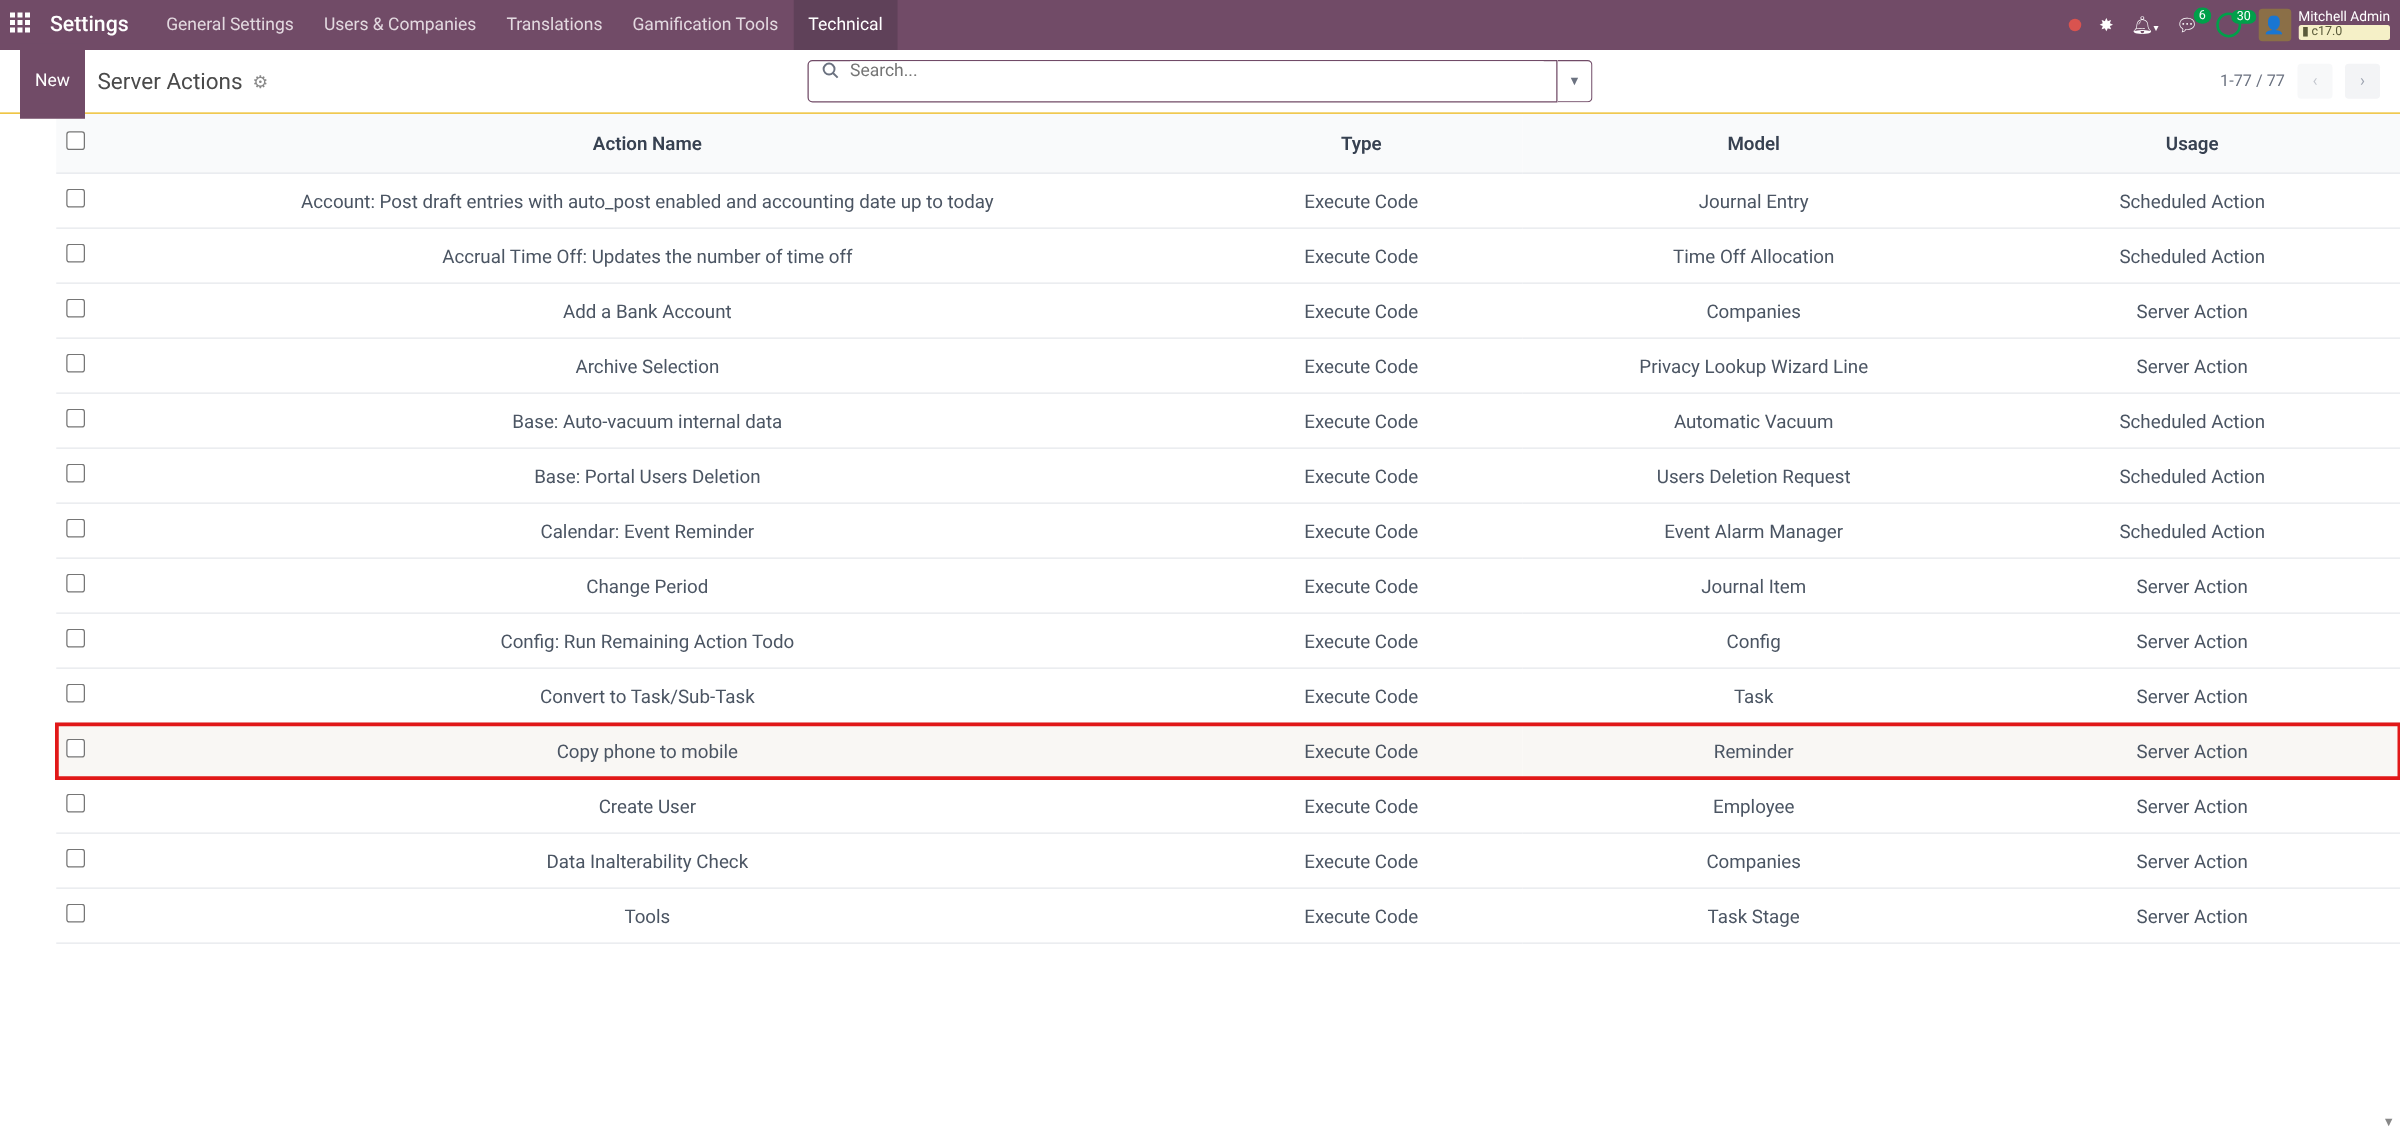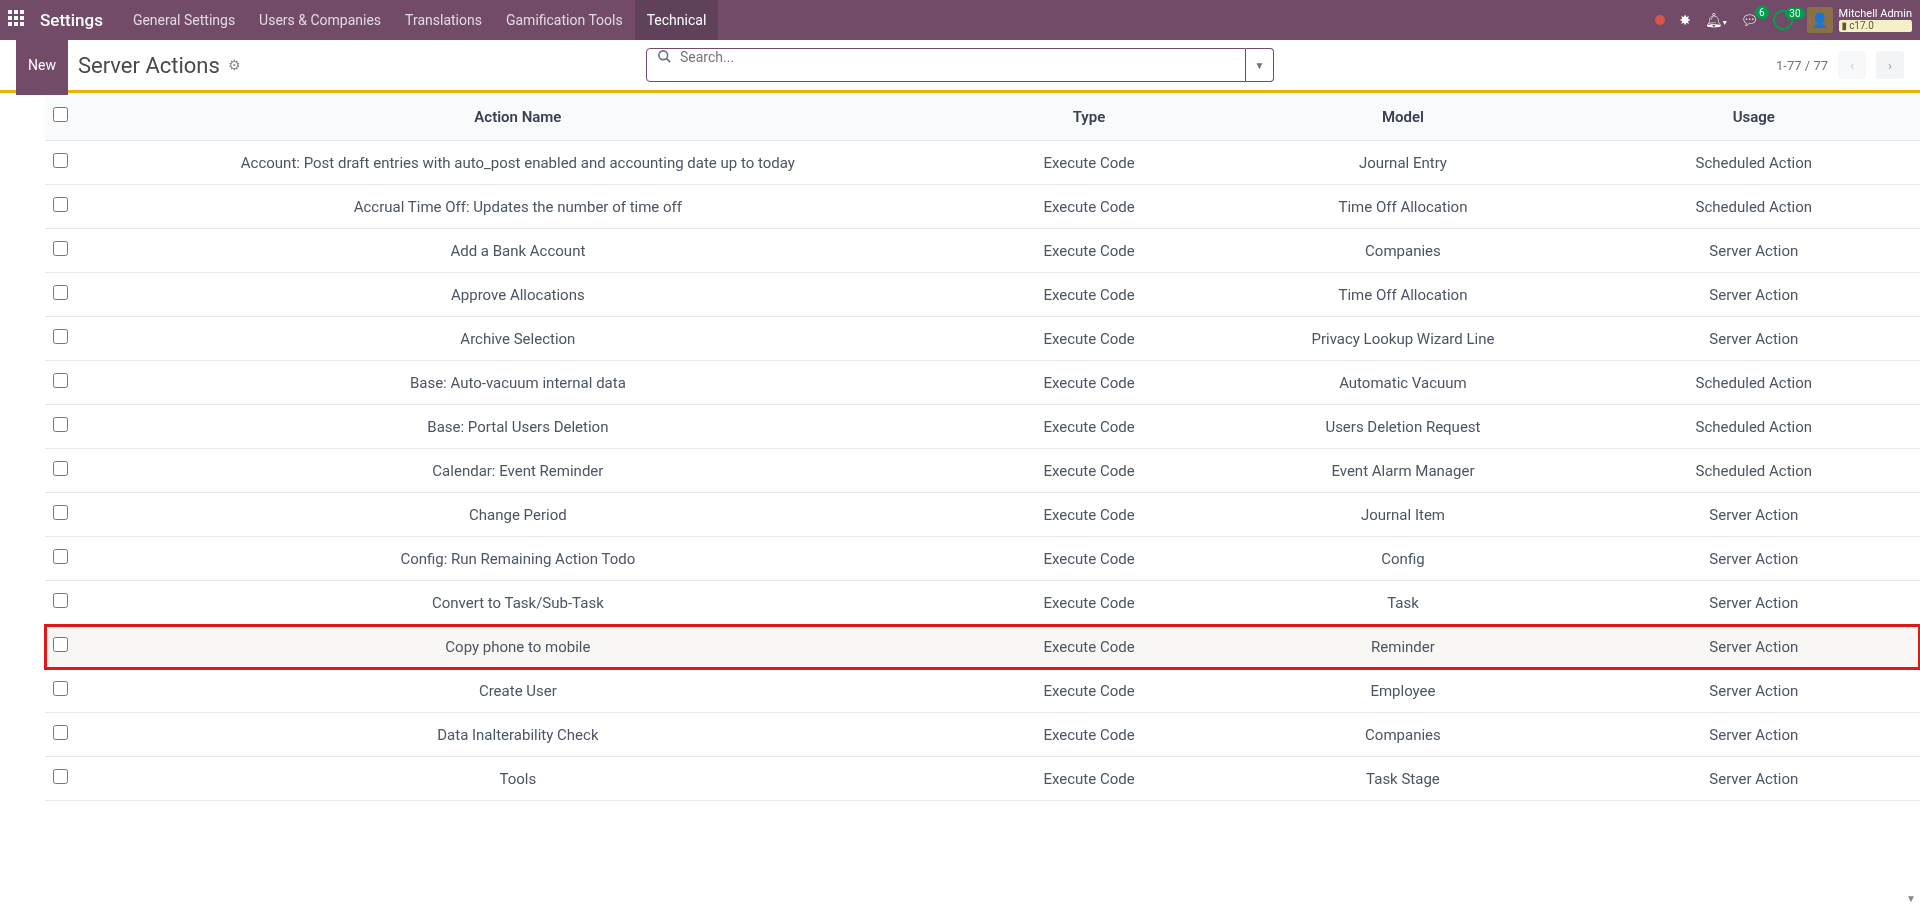--- a/index.html
+++ b/index.html
@@ -19,31 +19,31 @@
 .timer { display:flex; align-items:center; background:transparent; }
 .timer .circ { width:20px; height:20px; border:2px solid #00a04a; border-radius:50%; position:relative; }
 .timer .circ::after { content:"30"; position:absolute; top:-4px; right:-14px; background:#00a04a; color:#fff; font-size:10px; border-radius:8px; padding:0 4px; }
 .avatar { width:26px; height:26px; border-radius:3px; background:#8b6f47; display:flex; align-items:center; justify-content:center; font-size:14px; }
 .userbox { display:flex; align-items:center; gap:6px; }
 .usertxt { display:flex; flex-direction:column; font-size:11px; line-height:12px; }
 .dbbadge { background:#f5f0c7; color:#5a5a3a; padding:0 3px; border-radius:2px; font-size:10px; display:inline-flex; align-items:center; gap:2px; }
 
 .ctrlbar { height:50px; display:flex; align-items:center; padding:0 16px; border-bottom:0; position:relative; }
 .newbtn { background:#714b67; color:#fff; border:none; padding:22px 12px; font-size:14px; cursor:pointer; }
-.crumb { margin-left:10px; font-size:22px; color:#4a4a4a; }
+.crumb { margin-left:10px; font-size:18px; color:#4a4a4a; }
 .gear { margin-left:8px; color:#888; font-size:14px; cursor:pointer; }
 .searchwrap { position:absolute; left:50%; transform:translateX(-50%); display:flex; align-items:stretch; }
 .searchbox { border:1px solid #714b67; border-radius:4px 0 0 4px; display:flex; align-items:flex-start; padding:0 10px; width:600px; height:34px; }
 .searchbox input { border:none; outline:none; flex:1; font-size:14px; margin-left:8px; }
 .searchdd { border:1px solid #714b67; border-left:none; border-radius:0 4px 4px 0; width:28px; display:flex; align-items:center; justify-content:center; cursor:pointer; color:#6b7280; font-size:10px; }
 .pager { margin-left:auto; display:flex; align-items:center; gap:10px; font-size:13px; color:#6b7280; }
 .pgbtn { width:28px; height:28px; border:none; background:#f3f4f6; color:#9ca3af; cursor:pointer; display:flex; align-items:center; justify-content:center; border-radius:3px; }
 .pgbtn.disabled { opacity:.6; }
 
-.tablewrap { height:calc(100% - 90px); overflow-y:auto; border-top:3px solid #eab308;padding-left:45px; }
+.tablewrap { height:calc(100% - 90px); overflow-y:auto; border-top:1px solid #eab308;padding-left:45px; }
 .tablewrap::-webkit-scrollbar { width:14px; }
 .tablewrap::-webkit-scrollbar-track { background:#f1f1f1; }
 .tablewrap::-webkit-scrollbar-thumb { background:#c1c1c1; border-radius:0; }
 table { width:100%; border-collapse:collapse; }
 th { font-weight:600; text-align:center; padding:14px 8px; border-bottom:1px solid #e5e7eb; background:#f9fafb; font-size:15px; color:#374151; }
 th.chkcell,td.chkcell { width:46px; text-align:center; }
 td { padding:12px 8px; border-bottom:1px solid #e5e7eb; text-align:center; font-size:15px; color:#4b5563; }
 tr.hl td { background:#f9f7f4; }
 tr.hl { outline:3px solid #e11818; outline-offset:-2px;margin-left:24px; }
 input[type=checkbox]{ width:15px; height:15px; cursor:pointer; accent-color:#714b67; }
@@ -141,27 +141,20 @@
         </tr>
         <tr>
           <td class="chkcell"><input type="checkbox" style=""></td>
           <td>Add a Bank Account</td>
           <td>Execute Code</td>
           <td>Companies</td>
           <td>Server Action</td>
         </tr>
         <tr>
           <td class="chkcell"><input type="checkbox" style=""></td>
-          <td>Approve Allocations</td>
-          <td>Execute Code</td>
-          <td>Time Off Allocation</td>
-          <td>Server Action</td>
-        </tr>
-        <tr>
-          <td class="chkcell"><input type="checkbox" style=""></td>
           <td>Archive Selection</td>
           <td>Execute Code</td>
           <td>Privacy Lookup Wizard Line</td>
           <td>Server Action</td>
         </tr>
         <tr>
           <td class="chkcell"><input type="checkbox" style=""></td>
           <td>Base: Auto-vacuum internal data</td>
           <td>Execute Code</td>
           <td>Automatic Vacuum</td>

